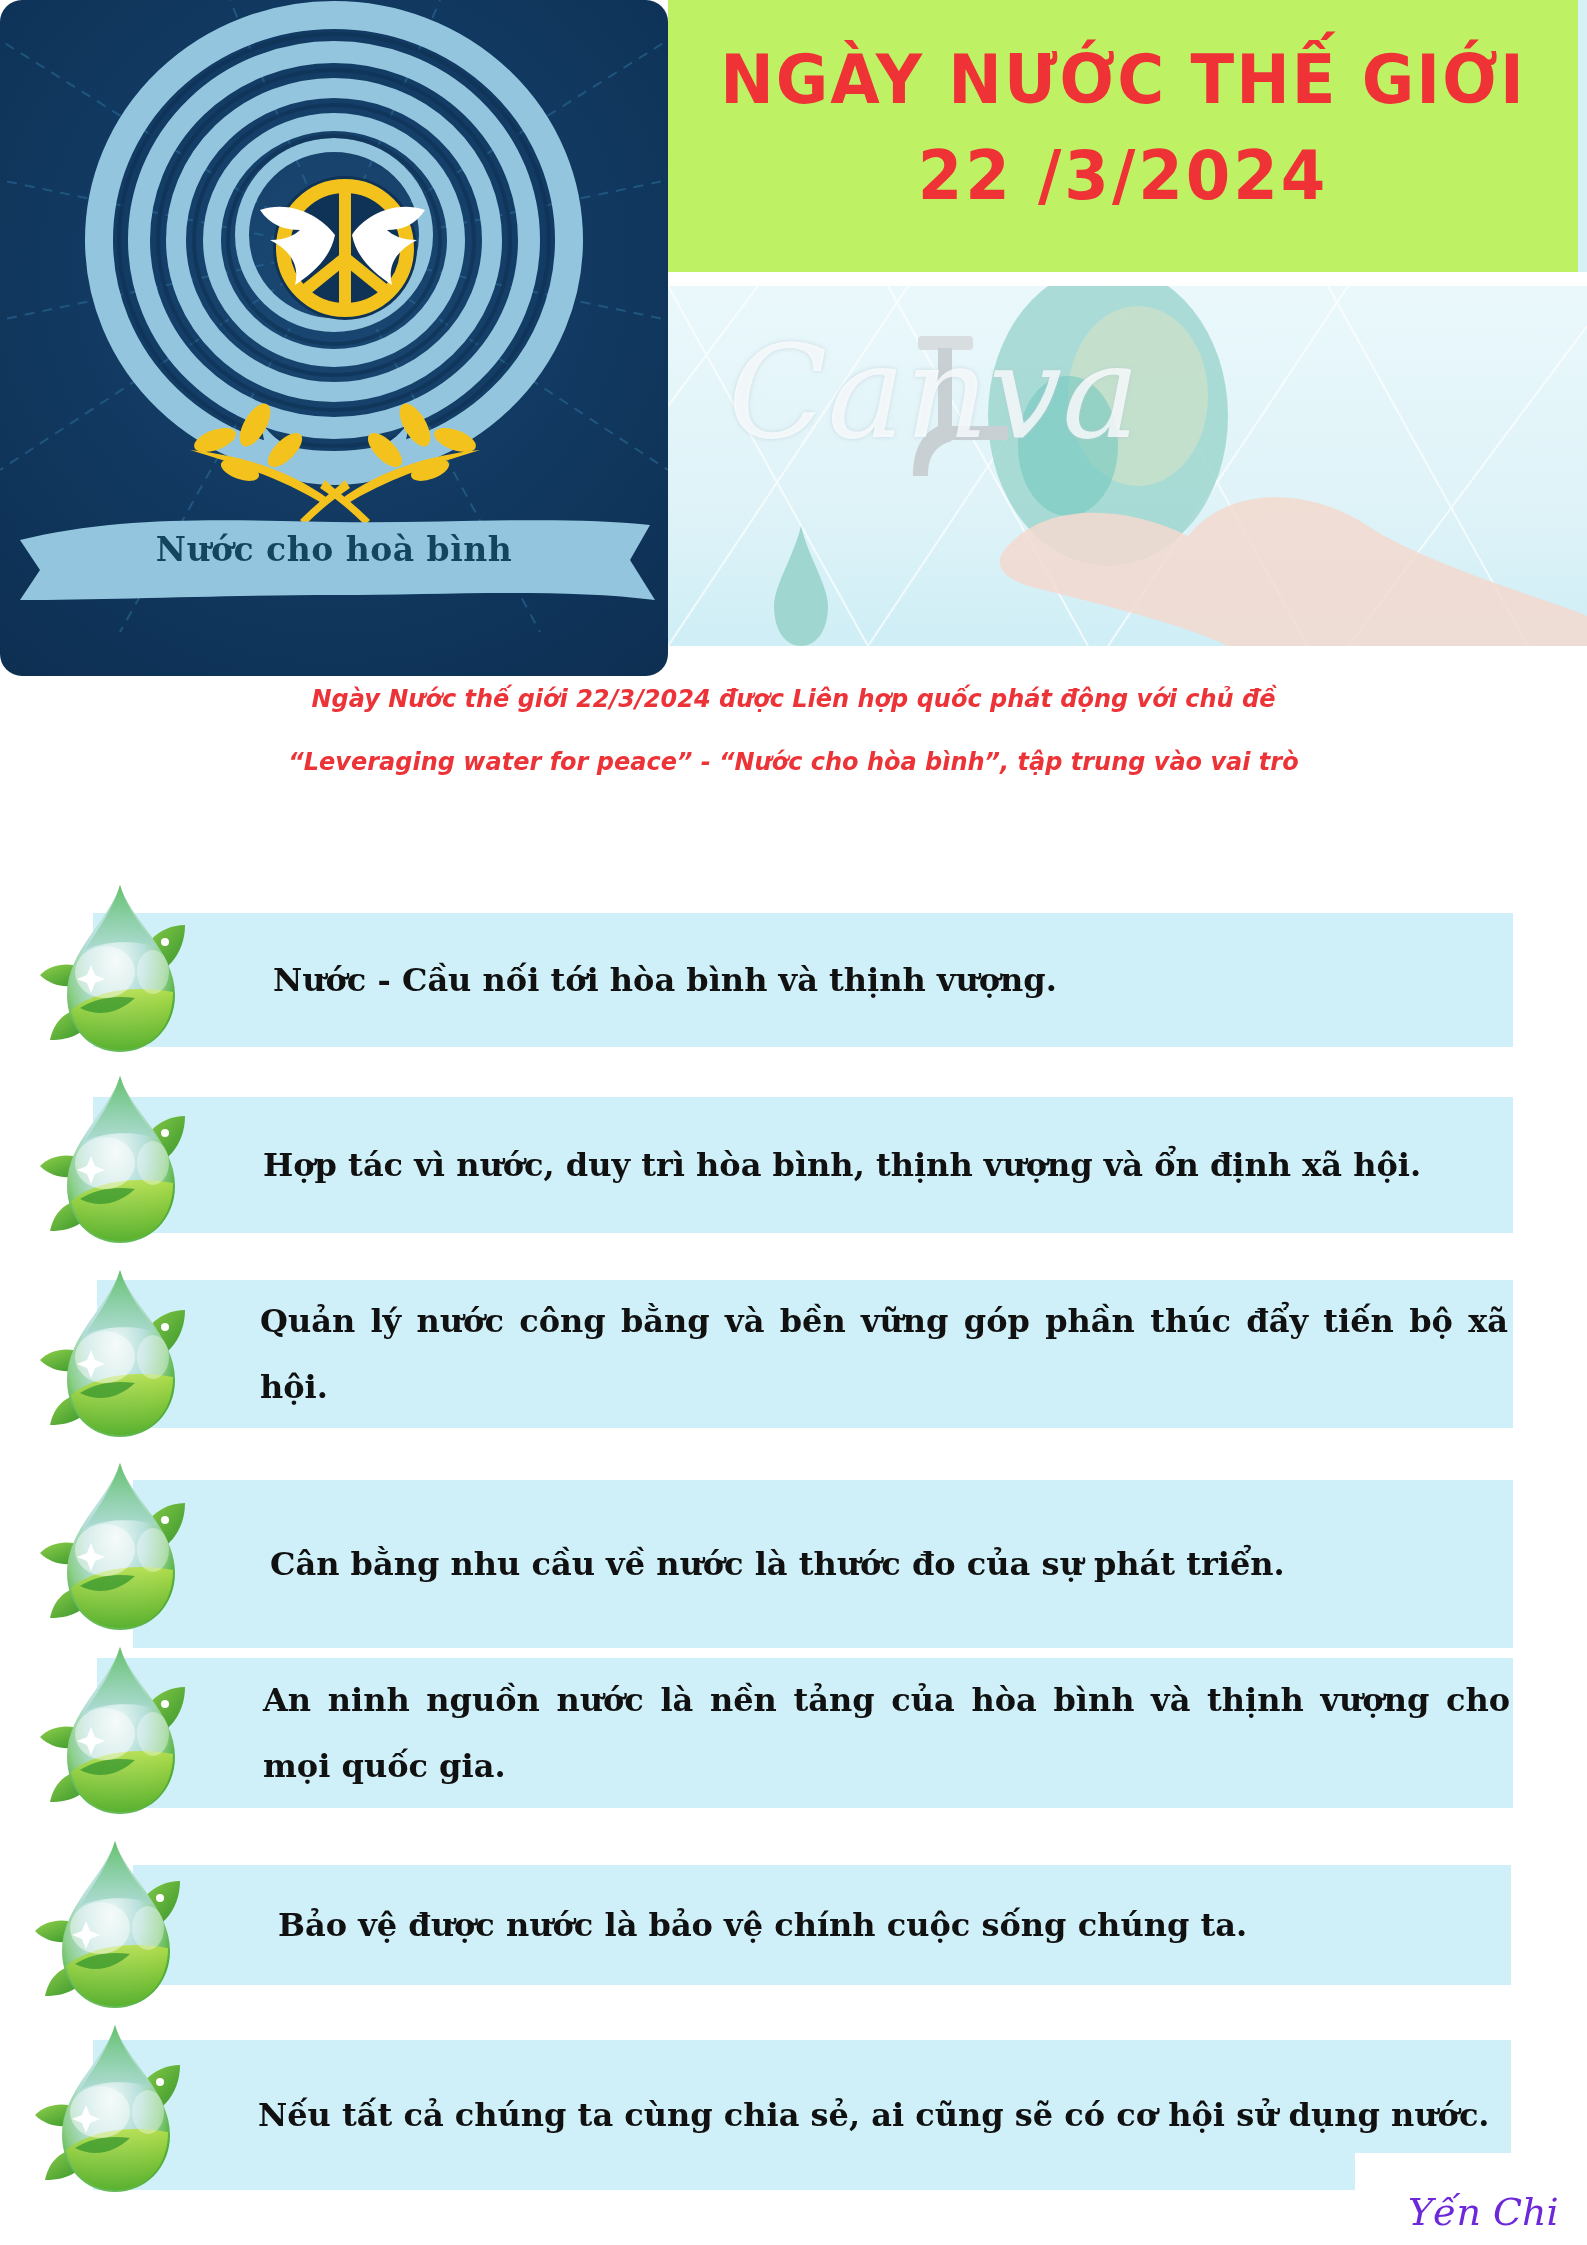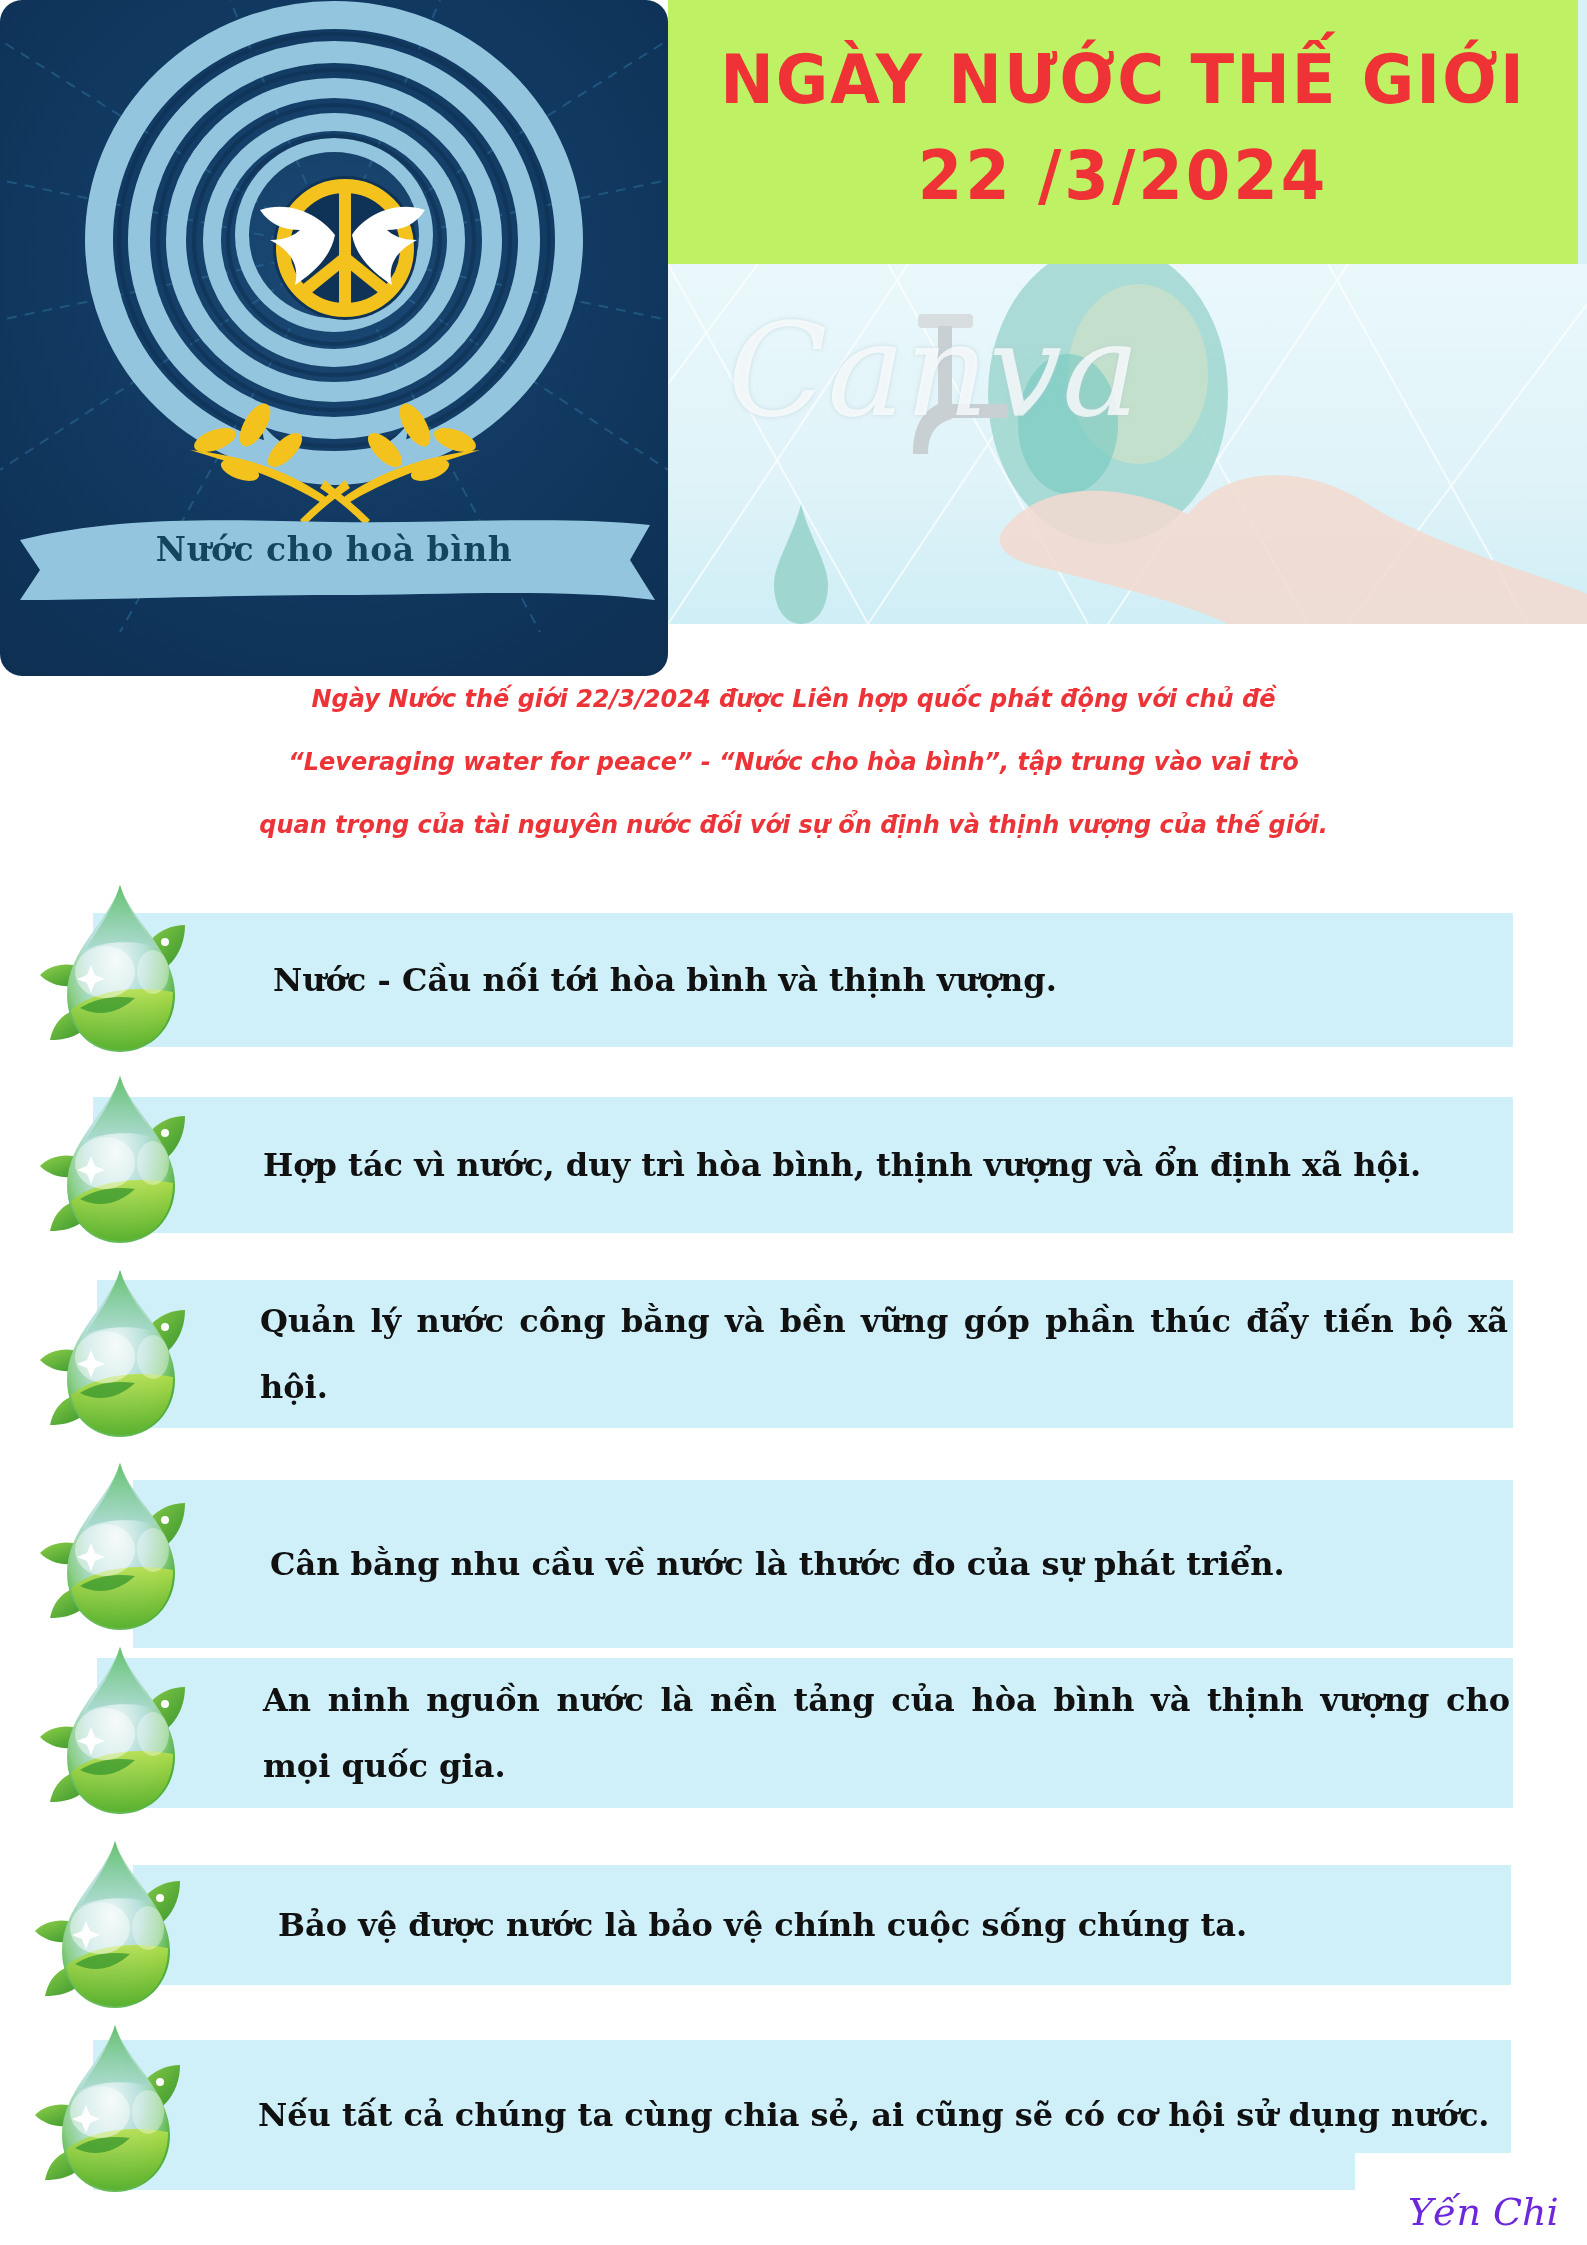--- a/index.html
+++ b/index.html
@@ -27,21 +27,21 @@
     text-align:center;
   }
   .title-line {
     font-family:"DejaVu Sans", sans-serif; font-weight:bold;
     color:#ee3236; font-size:64px; line-height:1; letter-spacing:2px;
     transform:scaleY(1.05);
   }
   .title-line.l1 { margin-top:48px; }
   .title-line.l2 { margin-top:32px; letter-spacing:3px; }
   .hero {
-    position:absolute; left:668px; top:264px; width:919px; height:360px;
+    position:absolute; left:668px; top:286px; width:919px; height:360px;
     background:linear-gradient(180deg,#eaf8fb 0%, #dff3f8 60%, #cfeef6 100%);
     overflow:hidden;
   }
   .hero .watermark {
     position:absolute; left:60px; top:30px;
     font-family:"DejaVu Serif", serif; font-style:italic; font-size:130px;
     color:rgba(255,255,255,0.75); text-shadow:0 0 4px rgba(180,200,210,0.6);
   }
   .hero-right-strip {
     position:absolute; left:1578px; top:0; width:9px; height:272px; background:#d8f1f6;
@@ -201,21 +201,20 @@
     <path d="M270 140 C250 150 245 170 245 190 L260 190 C260 172 266 160 284 155 Z" fill="#c9d0d4"></path>
 
     <path d="M133 240 C140 270 160 300 160 320 C160 345 148 360 133 360 C118 360 106 345 106 320 C106 300 126 270 133 240 Z" fill="#9fd6cf"></path>
   </svg>
   <div class="watermark">Canva</div>
 </div>
 
 <div class="intro">
   <div>Ngày Nước thế giới 22/3/2024 được Liên hợp quốc phát động với chủ đề</div>
   <div>“Leveraging water for peace” - “Nước cho hòa bình”, tập trung vào vai trò</div>
-  <div>quan trọng của tài nguyên nước đối với sự ổn định và thịnh vượng của thế giới.</div>
 </div>
 
 <div class="item-box" style="left:93px;top:913px;width:1420px;height:134px;">
   <span class="txt" style="margin-left:180px;">Nước - Cầu nối tới hòa bình và thịnh vượng.</span>
 </div>
 <svg class="drop-icon" style="left:35px;top:880px;" viewBox="0 0 170 175">
     <use href="#dropIcon"></use>
   </svg>
 
 <div class="item-box" style="left:93px;top:1097px;width:1420px;height:136px;">

